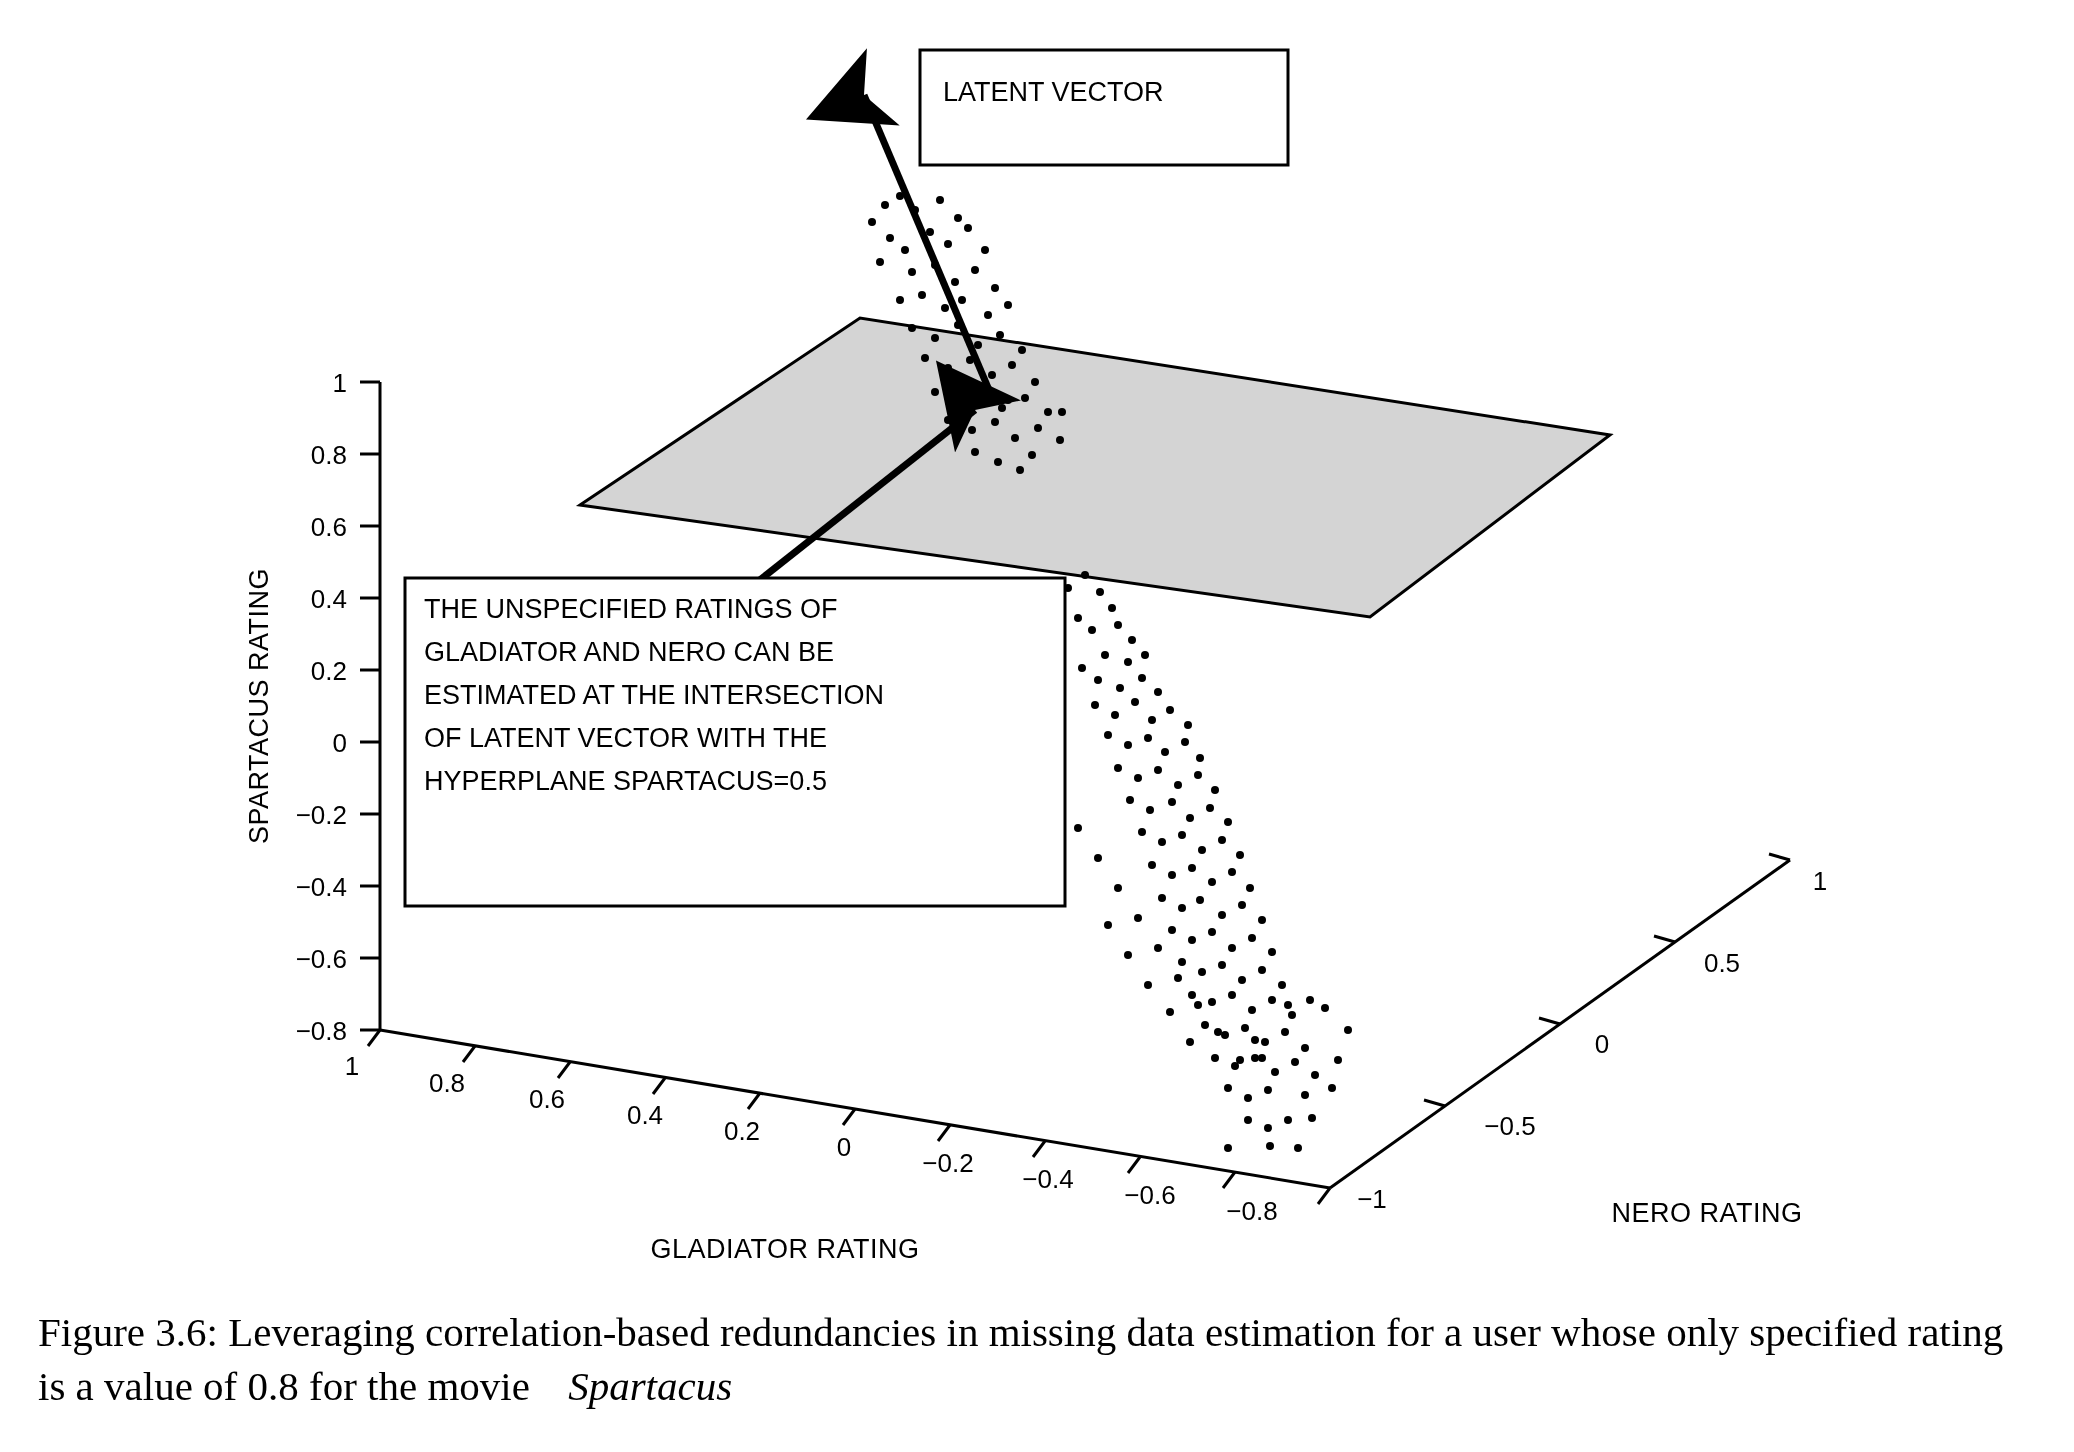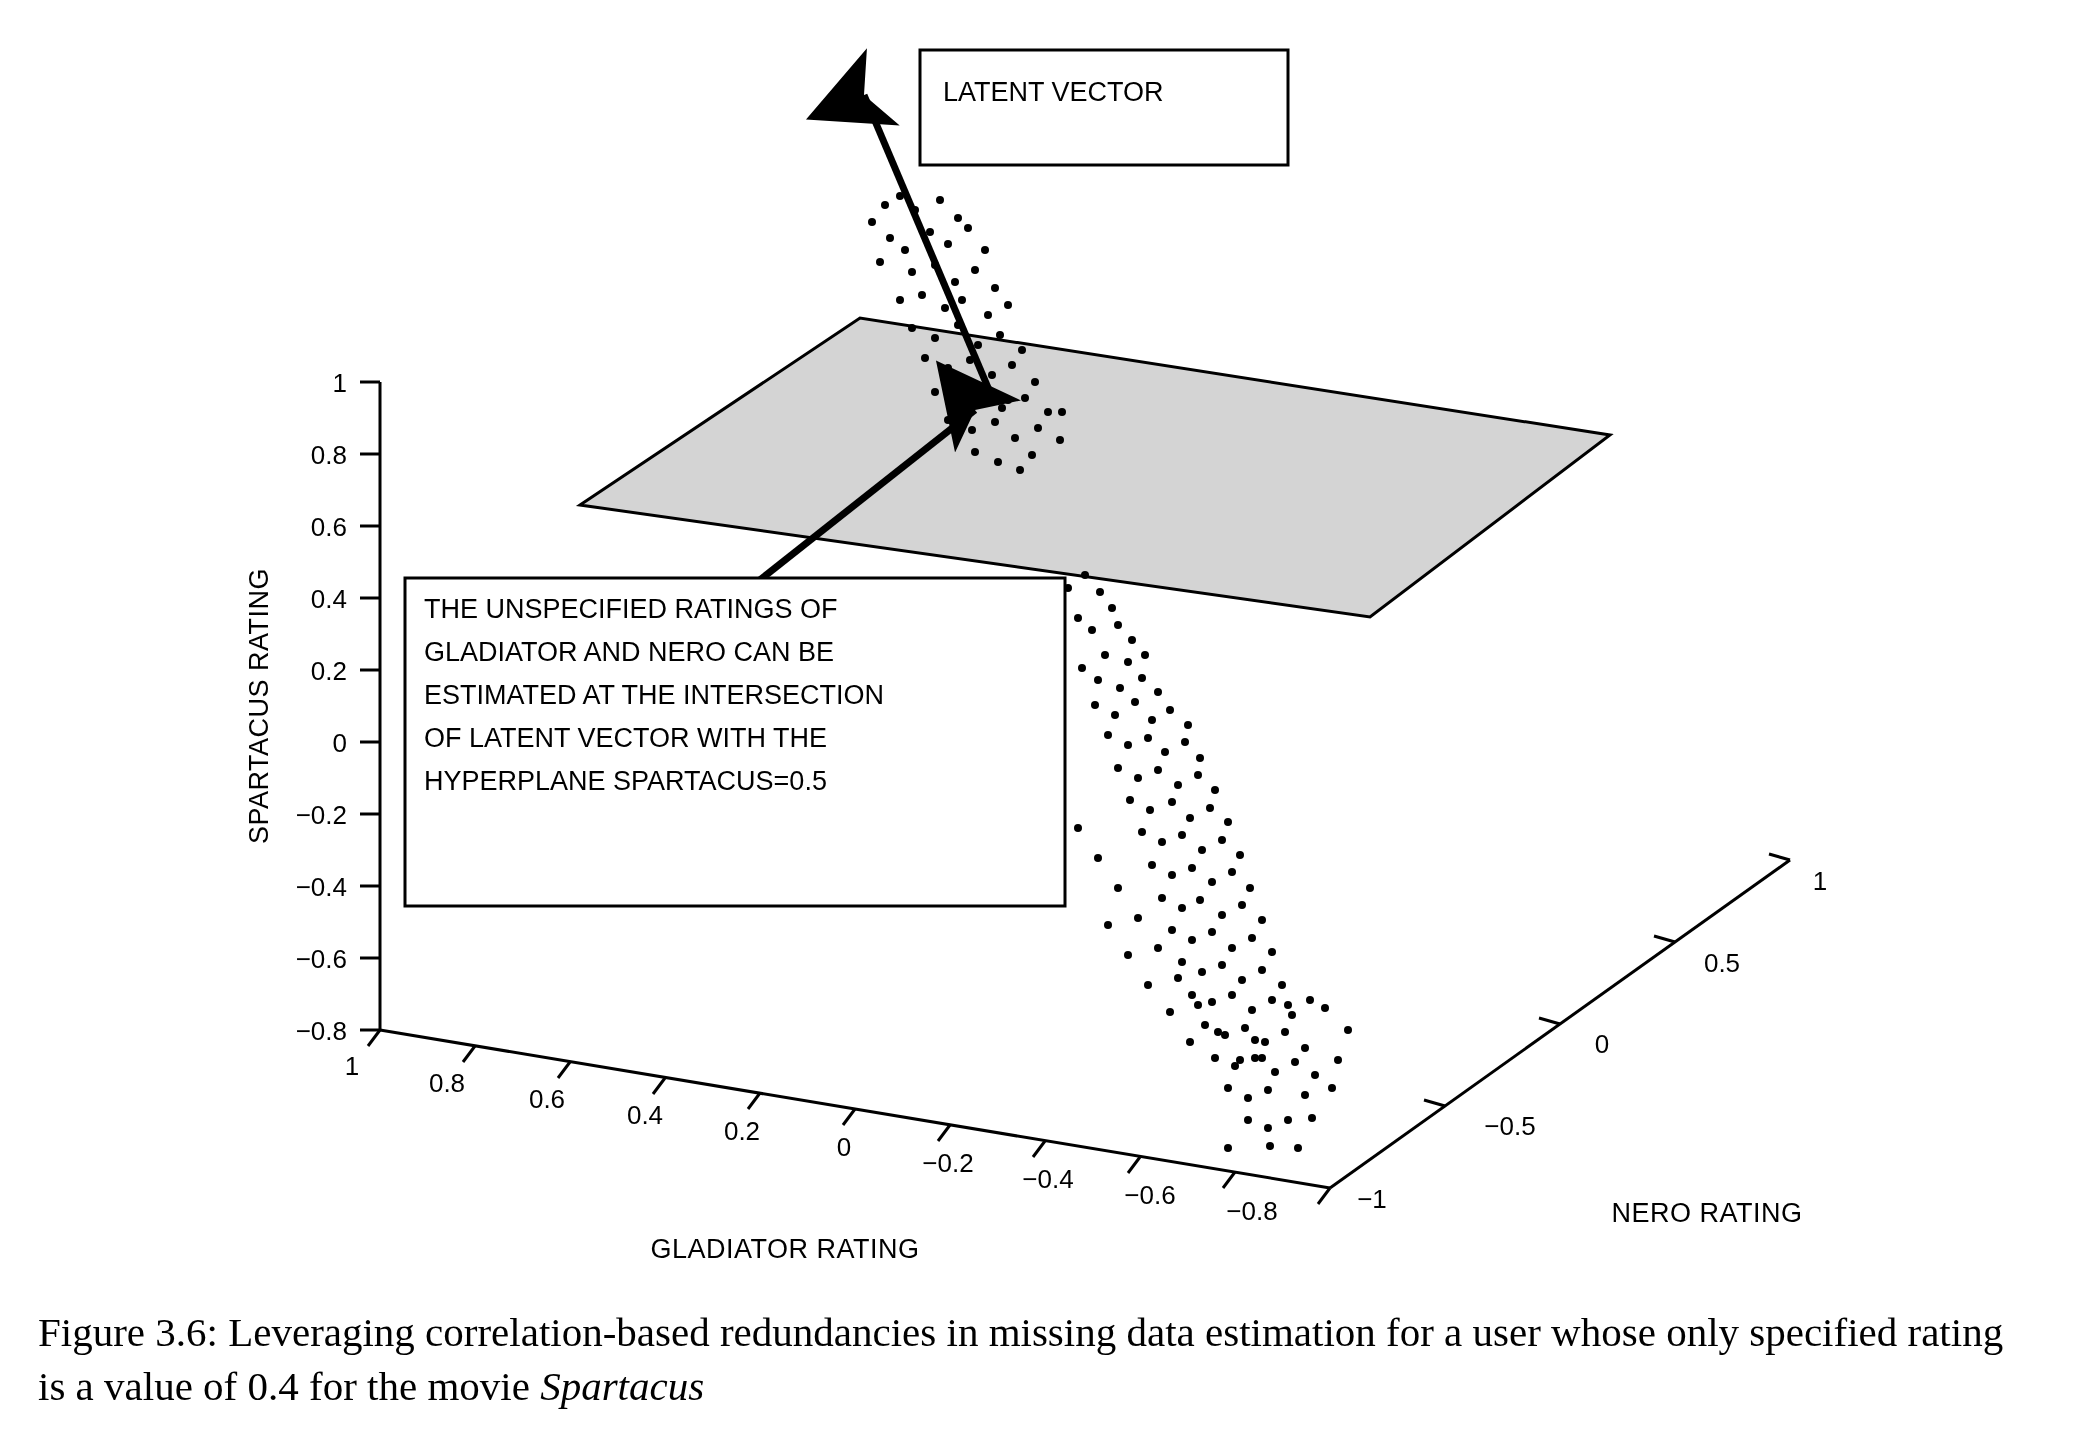--- a/index.html
+++ b/index.html
@@ -44,20 +44,21 @@
     left: 38px;
     top: 1305px;
     width: 1990px;
     font-family: "Liberation Serif", serif;
     font-size: 41px;
     line-height: 1.32;
     color: #000000;
   }
   .caption .it {
     font-style: italic;
+    margin-left: 28px;
   }
 </style>
 </head>
 <body>
 
 <div id="figure">
 <svg width="2074" height="1290" viewBox="0 0 2074 1290" xmlns="http://www.w3.org/2000/svg">
 
   <g>
     <line x1="380" y1="382" x2="380" y2="1030" stroke="#000" stroke-width="3"></line>
@@ -346,14 +347,14 @@
     <text class="callout-text" x="424" y="661">GLADIATOR AND NERO CAN BE</text>
     <text class="callout-text" x="424" y="704">ESTIMATED AT THE INTERSECTION</text>
     <text class="callout-text" x="424" y="747">OF LATENT VECTOR WITH THE</text>
     <text class="callout-text" x="424" y="790">HYPERPLANE SPARTACUS=0.5</text>
   </g>
 
 </svg>
 </div>
 
 <div class="caption">
-  <span>Figure 3.6:</span><span> Leveraging correlation-based redundancies in missing data estimation for a user whose only specified rating is a value of 0.4 for the movie </span><span class="it">Spartacus</span>
+  <span>Figure 3.6:</span><span> Leveraging correlation-based redundancies in missing data estimation for a user whose only specified rating is a value of 0.8 for the movie </span><span class="it">Spartacus</span>
 </div>
 
 </body></html>

